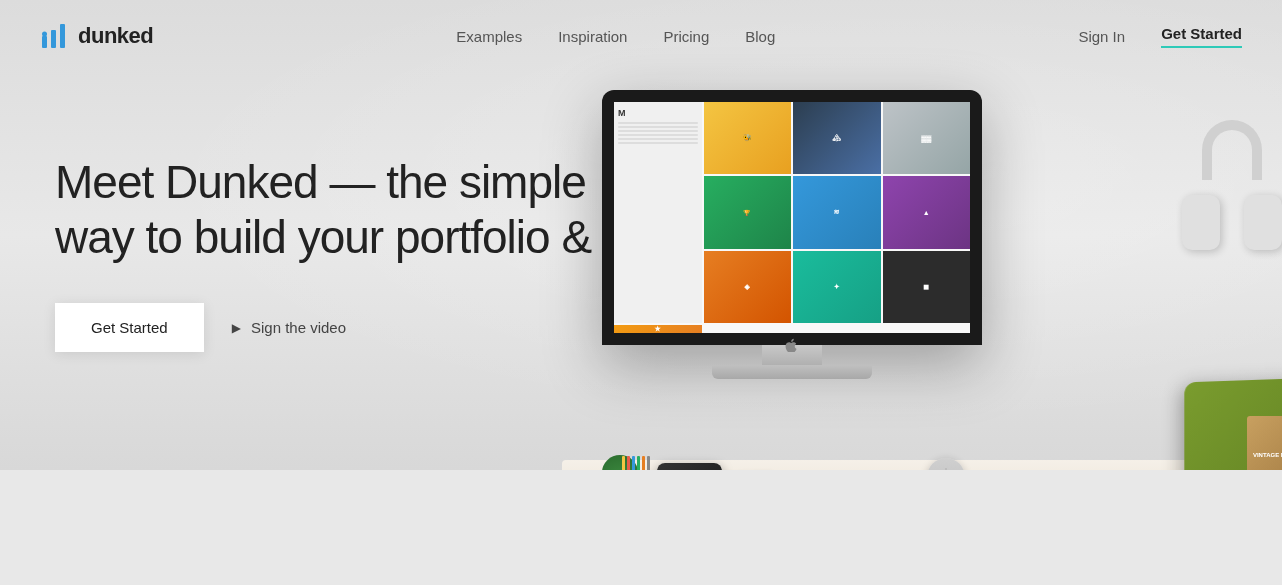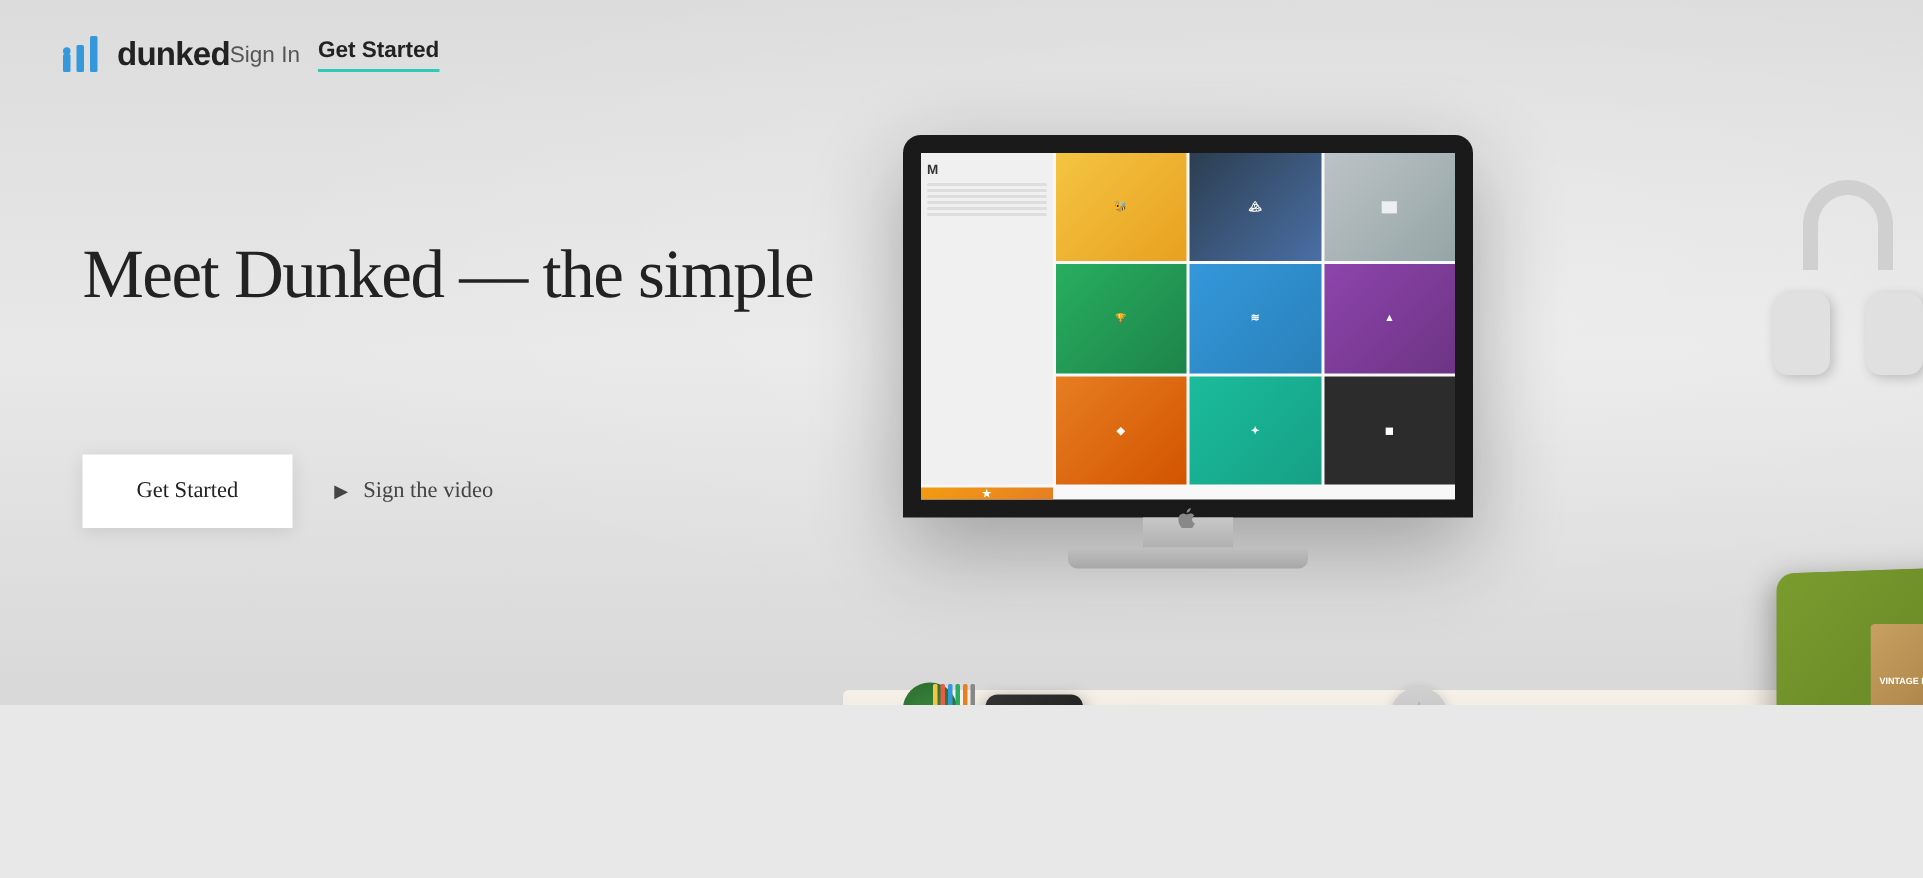--- a/index.html
+++ b/index.html
@@ -53,21 +53,21 @@
     .nav-link {
       font-size: 15px;
       color: #555;
       text-decoration: none;
       cursor: pointer;
     }
 
     .nav-right {
       display: flex;
       align-items: center;
-      gap: 12px;
+      gap: 36px;
     }
 
     .sign-in {
       font-size: 15px;
       color: #555;
       text-decoration: none;
       cursor: pointer;
     }
 
     .get-started-btn {
@@ -457,21 +457,20 @@
       border-radius: 3px;
       transform: rotate(5deg);
     }
 
     
     .hero-text {
       position: absolute;
       top: 155px;
       left: 55px;
       max-width: 545px;
-      font-family: Liberation Serif, serif;
     }
 
     .hero-headline {
       font-size: 46px;
       font-weight: 300;
       color: #222;
       line-height: 1.2;
       letter-spacing: -1px;
     }
 
@@ -547,33 +546,39 @@
     <a class="logo-wrap" href="#">
       <svg class="logo-icon" viewBox="0 0 28 28">
         <rect x="2" y="14" width="5" height="12" fill="#3498db" rx="1"></rect>
         <rect x="11" y="8" width="5" height="18" fill="#3498db" rx="1"></rect>
         <rect x="20" y="2" width="5" height="24" fill="#3498db" rx="1"></rect>
         <circle cx="4.5" cy="12" r="2.5" fill="#3498db"></circle>
       </svg>
       <span class="logo-text">dunked</span>
     </a>
 
+    <div class="nav-links">
+      <a class="nav-link" href="#">Examples</a>
+      <a class="nav-link" href="#">Inspiration</a>
+      <a class="nav-link" href="#">Pricing</a>
+      <a class="nav-link" href="#">Blog</a>
+    </div>
 
     <div class="nav-right">
       <a class="sign-in" href="#">Sign In</a>
       <a class="get-started-btn" href="#">Get Started</a>
     </div>
   </nav>
 
   <div class="content-wrap">
 
     <div class="hero-text">
       <h1 class="hero-headline">
         <span>Meet Dunked — the simple</span><br>
-        <br>
+        <span>way to build your portfolio &amp;</span><br>
       </h1>
 
       <div class="hero-cta">
         <a class="cta-get-started" href="#">Get Started</a>
         <a class="cta-watch" href="#">
           <span class="play-icon">▶</span>
           <span>Sign the video</span>
         </a>
       </div>
     </div>

